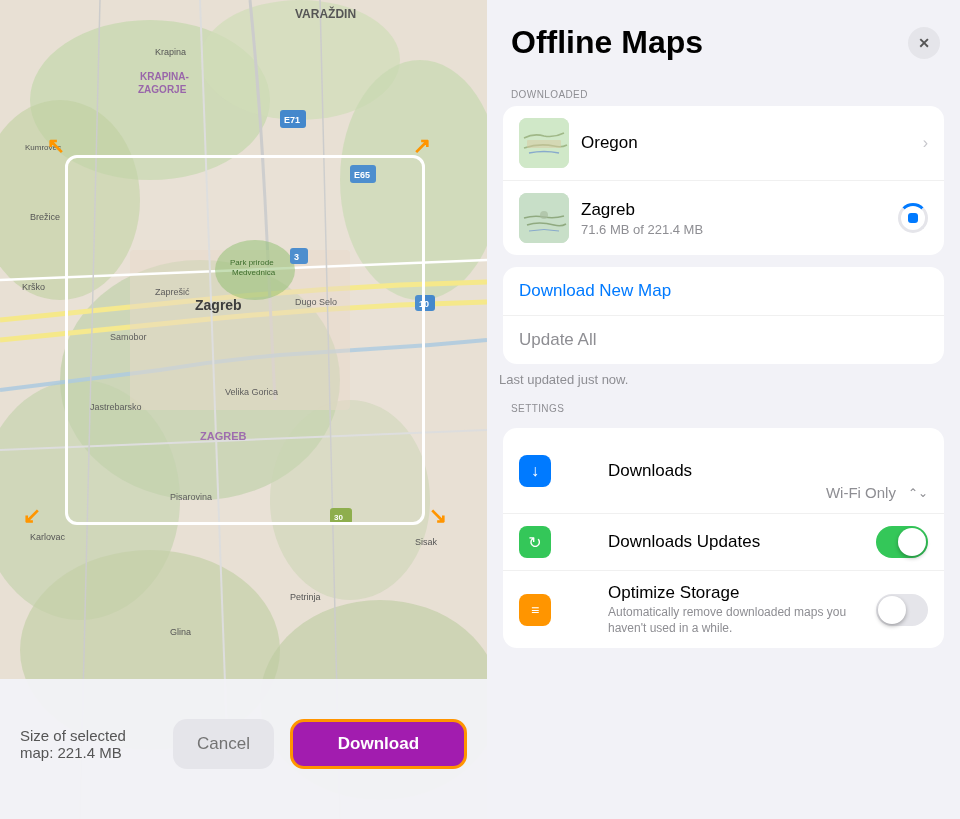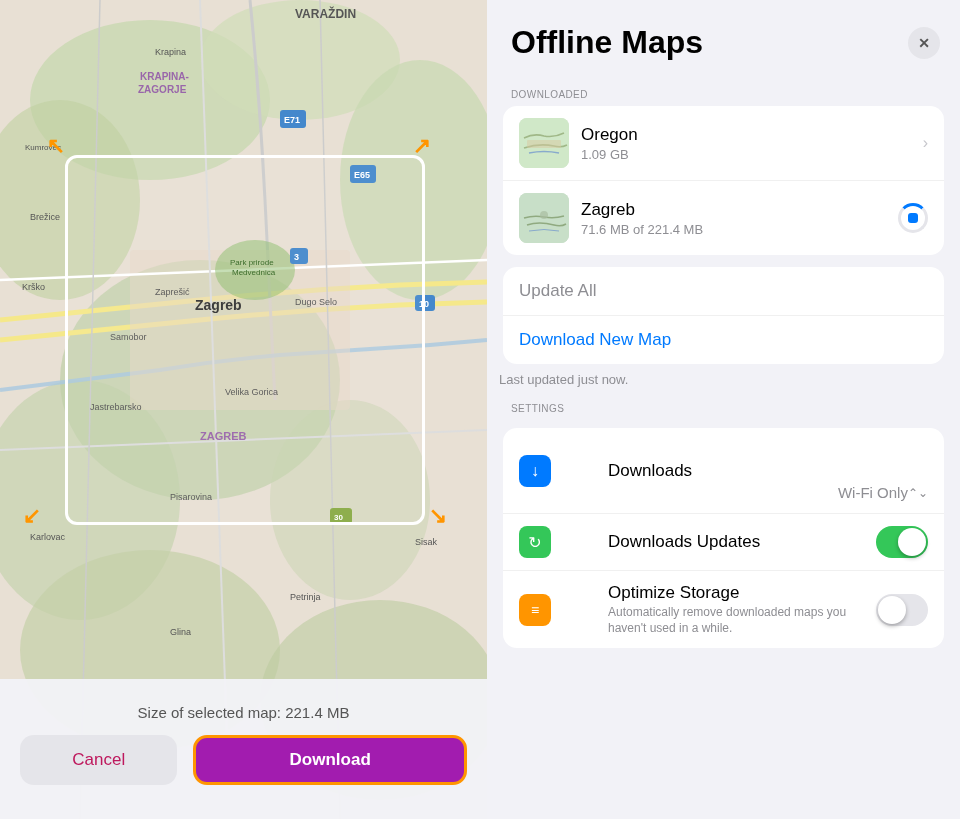--- a/index.html
+++ b/index.html
@@ -54,21 +54,20 @@
 
     
     .map-bottom-bar {
       position: absolute;
       bottom: 0;
       left: 0;
       right: 0;
       height: 140px;
       background: rgba(242, 242, 247, 0.96);
       display: flex;
-      flex-direction: column;
       align-items: center;
       justify-content: center;
       gap: 14px;
       padding: 10px 20px 20px;
     }
 
     .map-size-text {
       font-size: 15px;
       color: #555;
     }
@@ -80,21 +79,21 @@
     }
 
     .cancel-btn {
       flex: 1;
       height: 50px;
       background: #e5e5ea;
       border: none;
       border-radius: 14px;
       font-size: 17px;
       font-weight: 400;
-      color: #be185d;
+      color: #737373;
       cursor: pointer;
     }
 
     .download-btn {
       flex: 1.7;
       height: 50px;
       background: #a21caf;
       border: 3px solid #FF9500;
       border-radius: 14px;
       font-size: 17px;
@@ -307,21 +306,21 @@
       color: #8e8e93;
       margin-top: 2px;
       line-height: 1.3;
     }
 
     .settings-value {
       font-size: 15px;
       color: #8e8e93;
       display: flex;
       align-items: center;
-      gap: 0;
+      gap: 12px;
       margin-top: 44px;
     }
 
     
     .toggle {
       width: 52px;
       height: 32px;
       border-radius: 16px;
       position: relative;
       flex-shrink: 0;
@@ -479,21 +478,20 @@
         <svg width="50" height="50" viewBox="0 0 50 50">
           <rect width="50" height="50" fill="#d0e8c8"></rect>
           <path d="M 5 20 Q 15 15 25 18 Q 35 20 45 15" stroke="#a0b888" stroke-width="1.5" fill="none"></path>
           <path d="M 5 30 Q 20 25 35 28 Q 42 30 48 27" stroke="#a0b888" stroke-width="1.5" fill="none"></path>
           <rect x="8" y="22" width="34" height="8" rx="1" fill="#d8c8a0" opacity="0.5"></rect>
           <path d="M 10 35 Q 25 32 40 35" stroke="#88aacc" stroke-width="1.5" fill="none"></path>
         </svg>
       </div>
       <div class="map-info">
         <div class="map-name">Oregon</div>
-        <div class="map-size">1.09 GB</div>
       </div>
       <span class="chevron-icon">›</span>
     </div>
 
     <div class="map-item">
       <div class="map-thumb zagreb-thumb">
         <svg width="50" height="50" viewBox="0 0 50 50">
           <rect width="50" height="50" fill="#c8dfc8"></rect>
           <path d="M 5 25 Q 15 22 25 24 Q 35 26 45 23" stroke="#90aa80" stroke-width="1.5" fill="none"></path>
           <circle cx="25" cy="22" r="4" fill="#a8bca0" opacity="0.7"></circle>
@@ -507,24 +505,24 @@
       </div>
 
       <div class="download-progress">
         <div class="download-progress-inner"></div>
       </div>
     </div>
   </div>
 
   <div class="action-card">
     <div class="action-item">
+      <a class="action-link">Download New Map</a>
+    </div>
+    <div class="action-item">
       <span class="action-disabled">Update All</span>
-    </div>
-    <div class="action-item">
-      <a class="action-link">Download New Map</a>
     </div>
   </div>
 
   <div class="last-updated">Last updated just now.</div>
 
   <div class="section-label">Settings</div>
 
   <div class="settings-card">
 
     <div class="settings-item">

